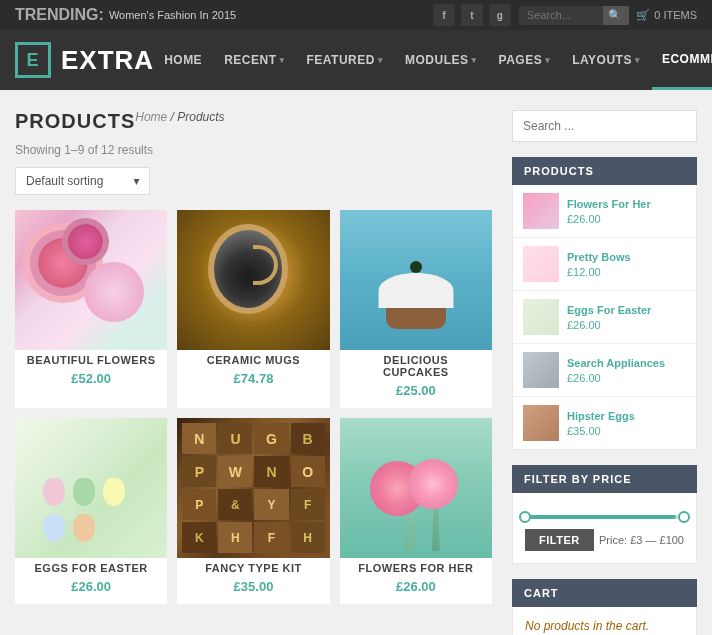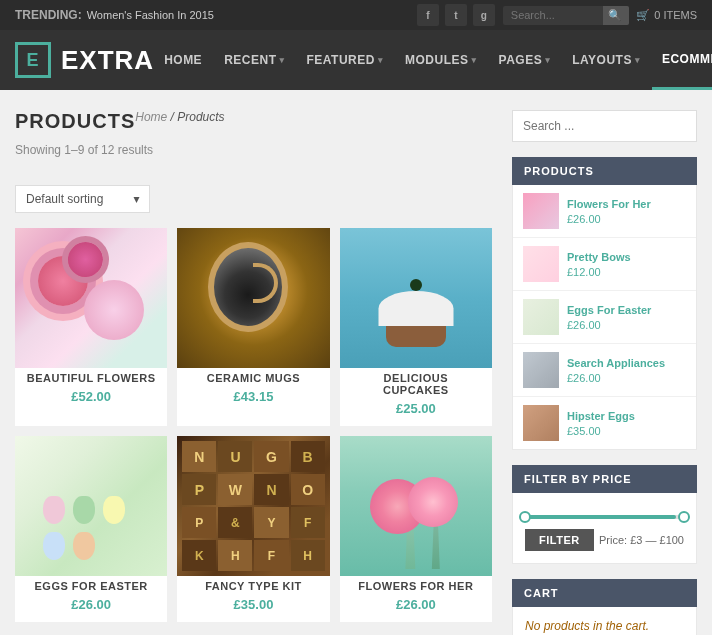--- a/index.html
+++ b/index.html
@@ -10,21 +10,21 @@
       background: #2c2c2c;
       color: #aaa;
       font-size: 11px;
       padding: 0 15px;
       display: flex;
       align-items: center;
       justify-content: space-between;
       height: 30px;
     }
     .trending { display: flex; align-items: center; gap: 5px; }
-    .trending-label { color: #aaa; text-transform: uppercase; font-size: 12px; font-weight: bold; text-align: center; }
+    .trending-label { color: #aaa; text-transform: uppercase; font-size: 16px; font-weight: bold; text-align: center; }
     .trending-value { color: #ccc; }
     .top-bar-right { display: flex; align-items: center; gap: 8px; }
     .social-icons { display: flex; gap: 6px; }
     .social-icon {
       width: 22px; height: 22px;
       background: #3a3a3a;
       border-radius: 2px;
       display: flex; align-items: center; justify-content: center;
       color: #aaa; font-size: 10px; font-weight: bold;
     }
@@ -34,21 +34,21 @@
       border-radius: 2px;
       overflow: hidden;
     }
     .search-bar-top input {
       background: transparent;
       border: none;
       color: #ccc;
       padding: 3px 8px;
       font-size: 11px;
       outline: none;
-      width: 100px;
+      width: 84px;
     }
     .search-bar-top button {
       background: #555;
       border: none;
       color: #aaa;
       padding: 3px 6px;
       cursor: pointer;
       font-size: 11px;
     }
     .cart-icon-top {
@@ -107,21 +107,21 @@
     
     .content { flex: 1; min-width: 0; }
     .page-title {
       font-size: 20px;
       font-weight: 700;
       text-transform: uppercase;
       color: #333;
       margin-bottom: 5px;
       letter-spacing: 1px;
     }
-    .results-info { font-size: 12px; color: #888; margin-bottom: 28px; }
+    .results-info { font-size: 12px; color: #888; margin-bottom: 10px; }
 
     
     .sorting-bar {
       display: flex;
       align-items: center;
       gap: 10px;
       margin-bottom: 15px;
     }
     .sort-select {
       border: 1px solid #ddd;
@@ -396,21 +396,21 @@
 
       <div class="product-card">
         <div class="product-image">
           <div class="img-coffee-decor" style="width:100%;height:100%;position:relative;">
             <div style="position:absolute;top:10%;left:20%;width:80px;height:90px;background:radial-gradient(circle at 50% 60%,#1a1a1a 0%,#333 40%,#888 100%);border-radius:50%;border:6px solid #c8a060;"></div>
             <div style="position:absolute;top:25%;left:50%;width:25px;height:40px;border:4px solid #c8a060;border-left:none;border-radius:0 20px 20px 0;"></div>
           </div>
         </div>
         <div class="product-info">
           <div class="product-name">CERAMIC MUGS</div>
-          <div class="product-price">£43.15</div>
+          <div class="product-price">£74.78</div>
         </div>
       </div>
 
       <div class="product-card">
         <div class="product-image">
           <div class="img-cupcake-decor" style="width:100%;height:100%;position:relative;">
             <div style="position:absolute;bottom:15%;left:50%;transform:translateX(-50%);width:60px;height:30px;background:#8b5e3c;border-radius:0 0 10px 10px;"></div>
             <div style="position:absolute;bottom:30%;left:50%;transform:translateX(-50%);width:75px;height:35px;background:#f0f0f0;border-radius:50% 50% 0 0;"></div>
             <div style="position:absolute;bottom:55%;left:50%;transform:translateX(-50%);width:12px;height:12px;background:#1a3a1a;border-radius:50%;"></div>
           </div>

